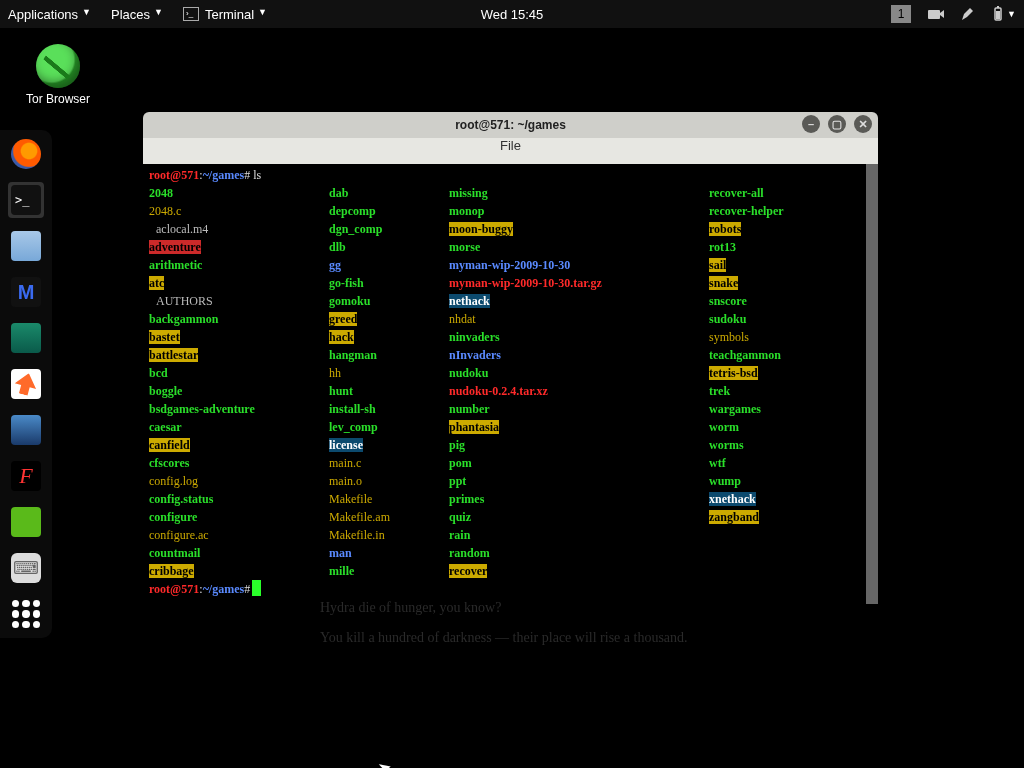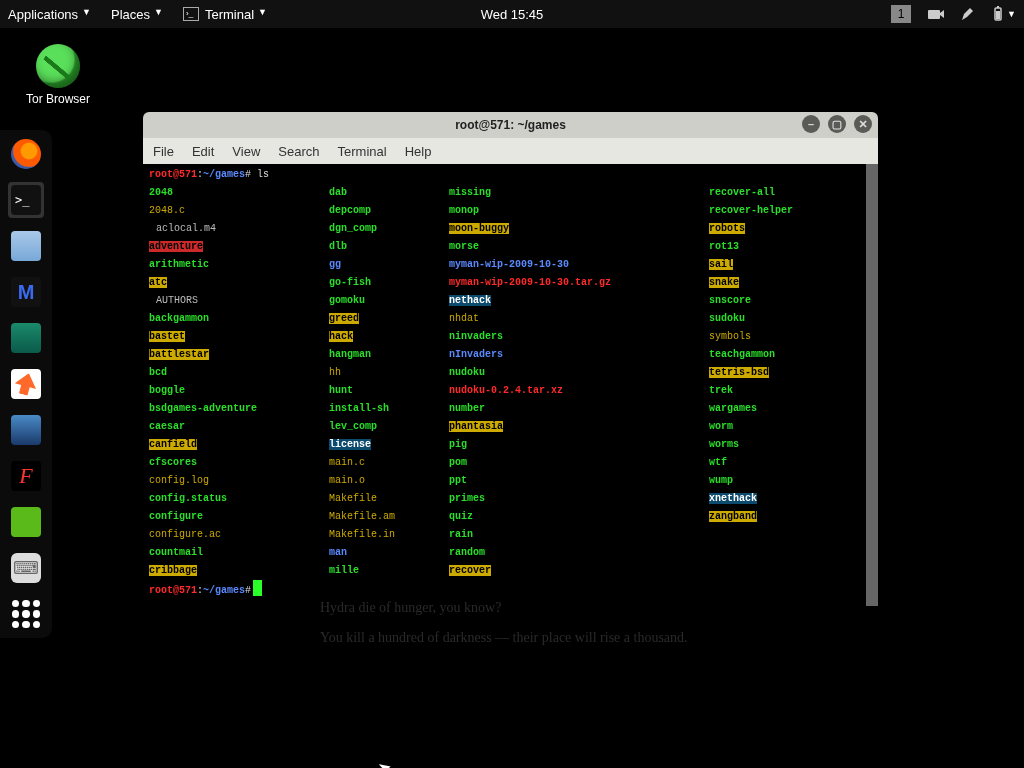--- a/index.html
+++ b/index.html
@@ -39,23 +39,23 @@
 .keyboard { background:#ddd; border-radius:6px; position:relative; }
 .keyboard:after { content:"⌨"; color:#666; position:absolute; inset:0; display:flex; align-items:center; justify-content:center; font-size:18px; }
 .apps-grid { width:28px; height:28px; display:grid; grid-template-columns:repeat(3,1fr); grid-template-rows:repeat(3,1fr); gap:3px; }
 .apps-grid span { background:#fff; border-radius:50%; }
 
 
 #twin { position:absolute; top:112px; left:143px; width:735px; background:#cfcfca; border-radius:6px 6px 0 0; box-shadow:0 4px 24px rgba(0,0,0,.6); }
 #twin .titlebar { height:26px; display:flex; align-items:center; justify-content:center; font-size:12px; color:#222; font-weight:bold; position:relative; }
 #twin .winbtns { position:absolute; right:6px; top:3px; display:flex; gap:8px; }
 .winbtn { width:18px; height:18px; border-radius:50%; background:#5a5a56; color:#ddd; font-size:11px; display:flex; align-items:center; justify-content:center; cursor:pointer; }
-#twin .menubar { height:26px; background:#e7e7e2; display:flex; align-items:center; gap:18px; padding:0 10px; font-size:13px; color:#333; }
+#twin .menubar { height:26px; background:#e7e7e2; display:flex; align-items:center; gap:18px; padding:0 10px; font-size:13px; color:#333;flex-direction:column; }
 #twin .menubar span { cursor:pointer; }
-#twin .body { background:#000; font-family:Liberation Mono, monospace; font-size:10px; line-height:18px; padding:2px 6px 6px 6px; position:relative; min-height:430px; }
+#twin .body { background:#000; font-family:Liberation Serif, serif; font-size:12px; line-height:18px; padding:2px 6px 6px 6px; position:relative; min-height:430px; }
 #twin .scrollbar { position:absolute; right:0; top:0; bottom:0; width:12px; background:#2a2a2a; }
 #twin .scrollbar:after { content:""; position:absolute; top:0; left:0; right:0; height:100%; background:#666; }
 
 .prompt .user { color:#ff2a2a; font-weight:bold; }
 .prompt .path { color:#5a8aff; font-weight:bold; }
 .prompt .hash { color:#ddd; }
 .prompt .cmd { color:#ddd; }
 .cursor { display:inline-block; width:9px; height:16px; background:#2aff2a; vertical-align:text-bottom; margin-left:2px; }
 
 .ls-grid { display:grid; grid-template-columns:180px 120px 260px 170px; }

